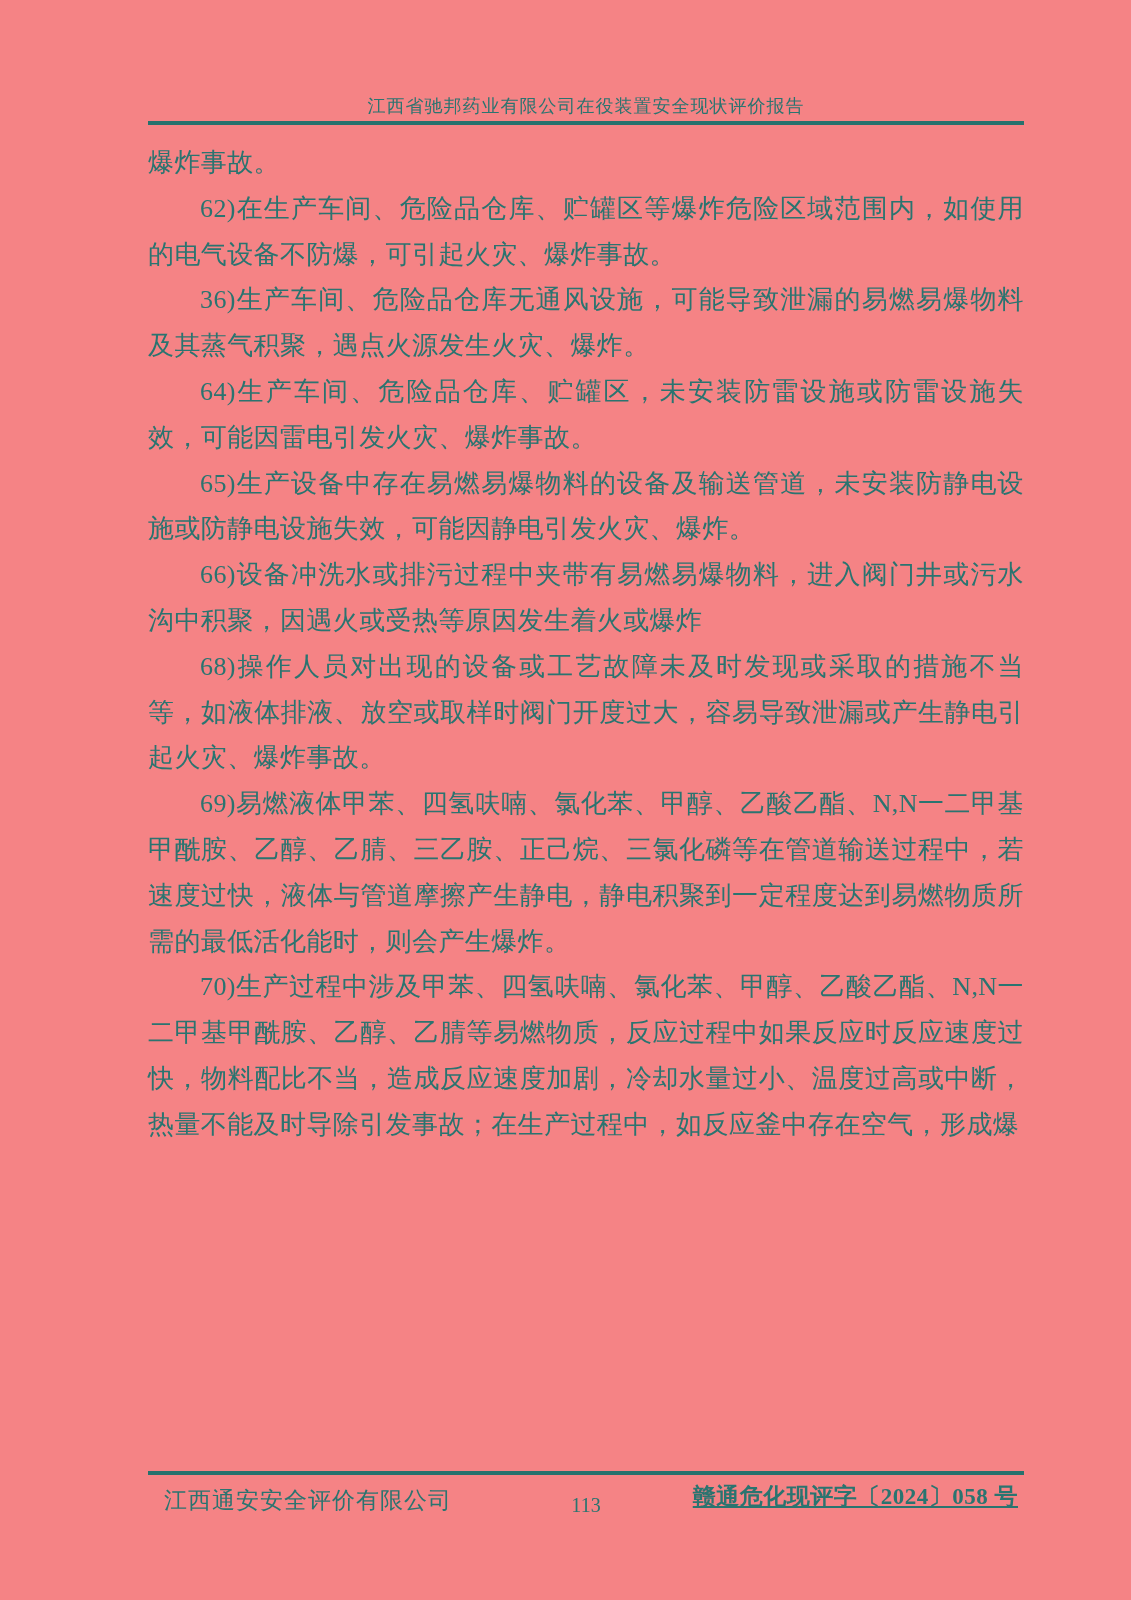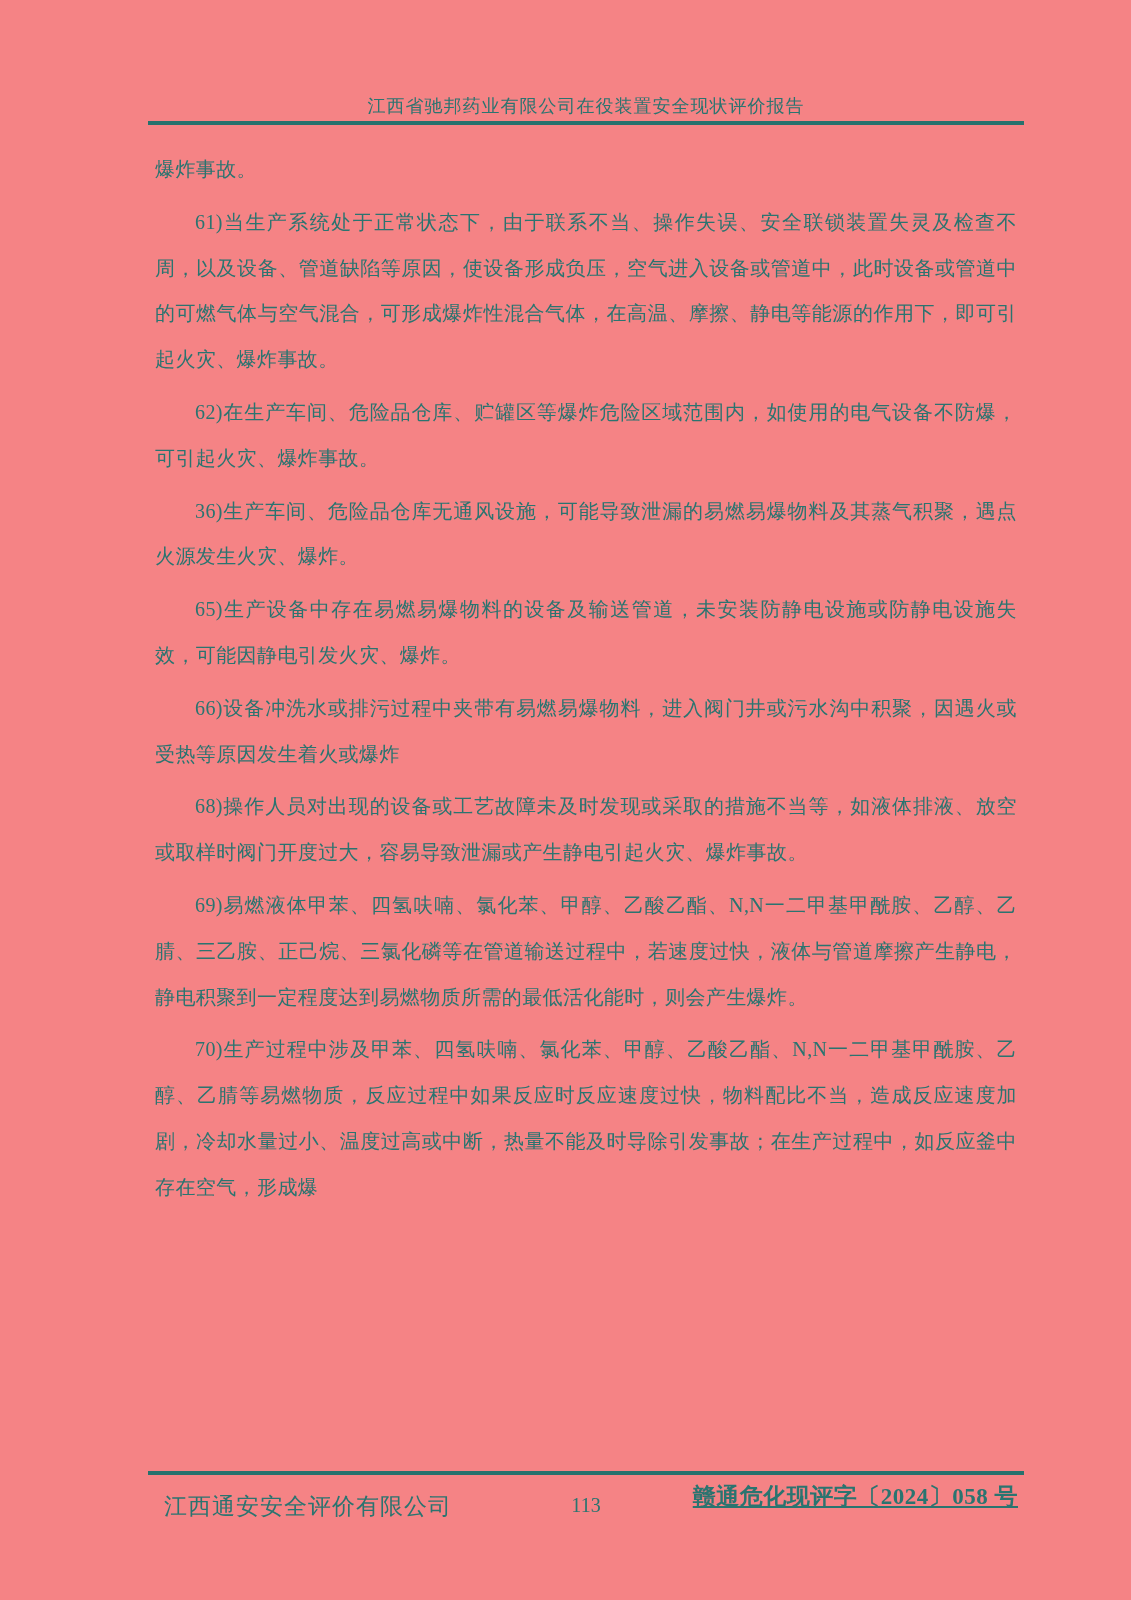--- a/index.html
+++ b/index.html
@@ -33,43 +33,43 @@
   .header-rule{
     position:absolute;
     left:148px;top:121px;width:876px;height:4px;
     background:var(--rule);
   }
   .body-text{
     position:absolute;
     left:148px;top:140px;width:876px;
   }
   .body-text p.para{
-    margin:7px;
-    font-size:20px;
+    margin:0;
+    font-size:26px;
     line-height:45.8px;
     letter-spacing:0.4px;
     text-align:justify;
     text-align-last:left;
     color:var(--ink);
   }
   .body-text p.para.indent{
     text-indent:2em;
   }
   .footer-rule{
     position:absolute;
     left:148px;top:1471px;width:876px;height:4px;
     background:var(--rule);
   }
   .footer-row{
     position:absolute;
     left:148px;top:1479px;width:876px;height:30px;
   }
   .footer-company{
     position:absolute;
-    left:16px;top:12px;
+    left:16px;top:6px;
     font-size:23px;
     letter-spacing:1px;
     color:var(--ink);
     white-space:nowrap;
   }
   .footer-page{
     position:absolute;
     left:50%;top:15px;
     transform:translateX(-50%);
     font-size:20px;
@@ -90,23 +90,23 @@
 <body>
 
 <div class="page">
 
   <div class="header-title">江西省驰邦药业有限公司在役装置安全现状评价报告</div>
 
   <div class="header-rule"></div>
 
   <div class="body-text">
       <p class="para">爆炸事故。</p>
-      <p class="para indent">61)当生产系统处于正常状态下，由于联系不当、操作失误、安全联锁装置失灵及检查不周，以及设备、管道缺陷等原因，使设备形成负压，空气进入设备或管道中，此时设备或管道中的可燃气体与空气混合，可形成爆炸性混合气体，在高温、摩擦、静电等能源的作用下，即可引起火灾、爆炸事故。</p>
       <p class="para indent">62)在生产车间、危险品仓库、贮罐区等爆炸危险区域范围内，如使用的电气设备不防爆，可引起火灾、爆炸事故。</p>
       <p class="para indent">36)生产车间、危险品仓库无通风设施，可能导致泄漏的易燃易爆物料及其蒸气积聚，遇点火源发生火灾、爆炸。</p>
+      <p class="para indent">64)生产车间、危险品仓库、贮罐区，未安装防雷设施或防雷设施失效，可能因雷电引发火灾、爆炸事故。</p>
       <p class="para indent">65)生产设备中存在易燃易爆物料的设备及输送管道，未安装防静电设施或防静电设施失效，可能因静电引发火灾、爆炸。</p>
       <p class="para indent">66)设备冲洗水或排污过程中夹带有易燃易爆物料，进入阀门井或污水沟中积聚，因遇火或受热等原因发生着火或爆炸</p>
       <p class="para indent">68)操作人员对出现的设备或工艺故障未及时发现或采取的措施不当等，如液体排液、放空或取样时阀门开度过大，容易导致泄漏或产生静电引起火灾、爆炸事故。</p>
       <p class="para indent">69)易燃液体甲苯、四氢呋喃、氯化苯、甲醇、乙酸乙酯、N,N一二甲基甲酰胺、乙醇、乙腈、三乙胺、正己烷、三氯化磷等在管道输送过程中，若速度过快，液体与管道摩擦产生静电，静电积聚到一定程度达到易燃物质所需的最低活化能时，则会产生爆炸。</p>
       <p class="para indent">70)生产过程中涉及甲苯、四氢呋喃、氯化苯、甲醇、乙酸乙酯、N,N一二甲基甲酰胺、乙醇、乙腈等易燃物质，反应过程中如果反应时反应速度过快，物料配比不当，造成反应速度加剧，冷却水量过小、温度过高或中断，热量不能及时导除引发事故；在生产过程中，如反应釜中存在空气，形成爆</p>
     </div>
 
   <div class="footer-rule"></div>
 
   <div class="footer-row">

